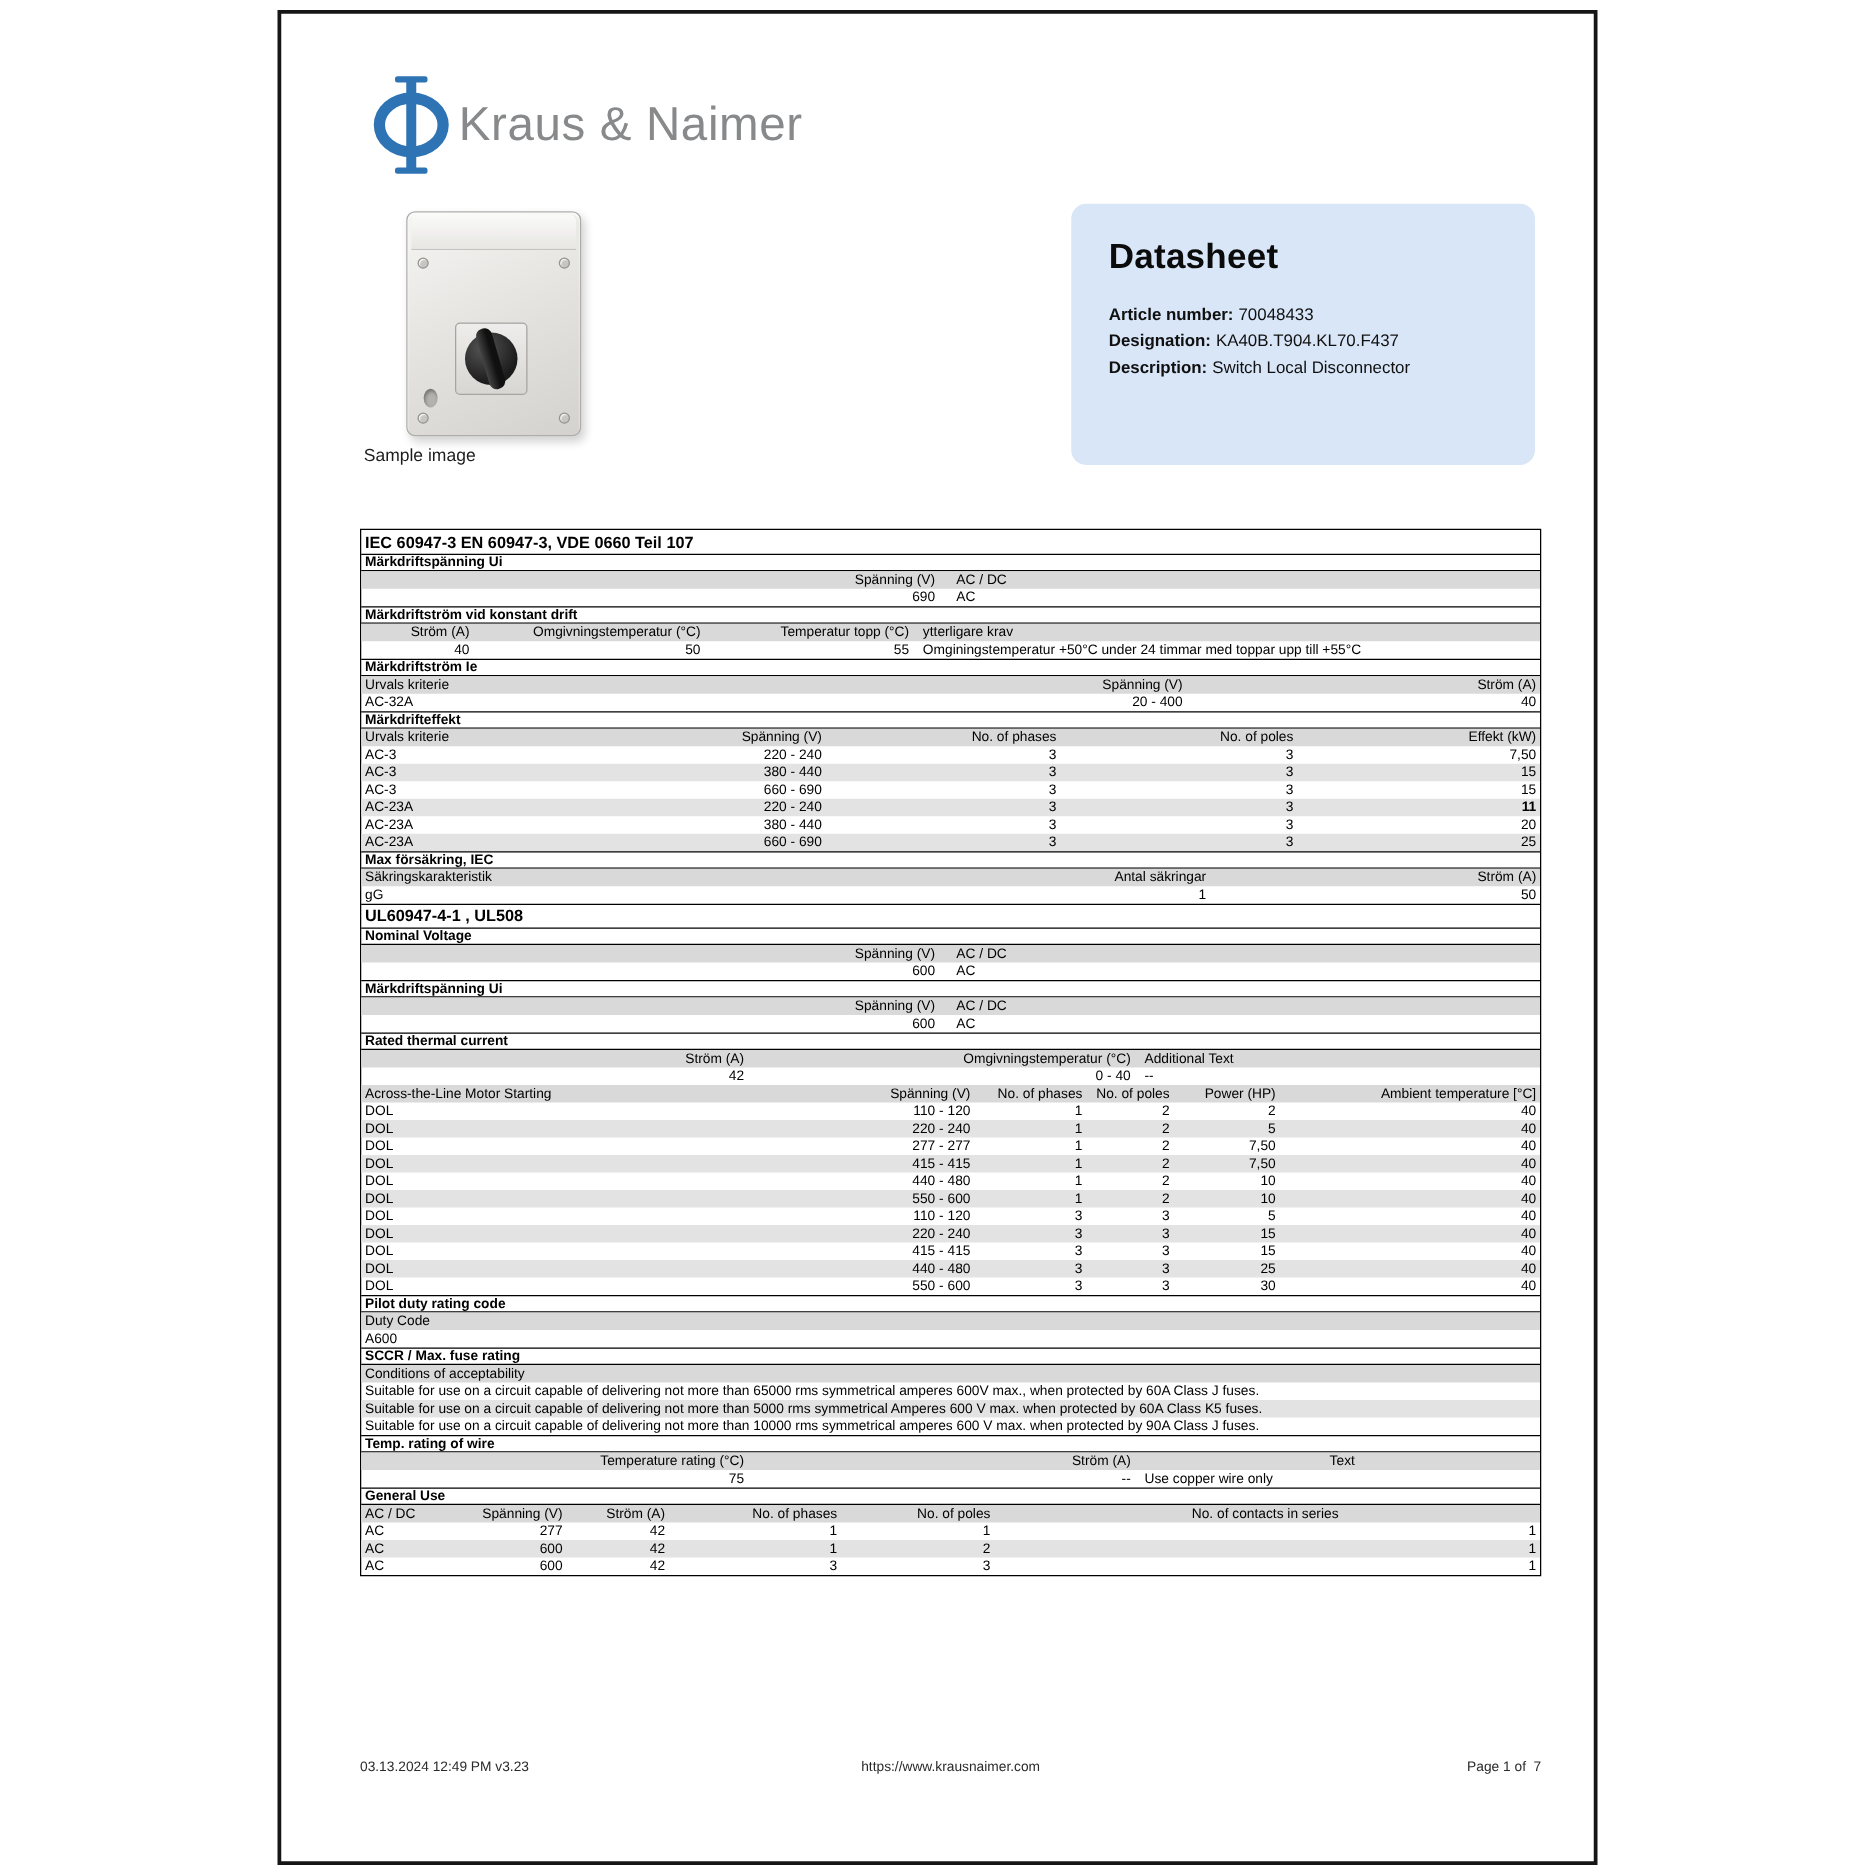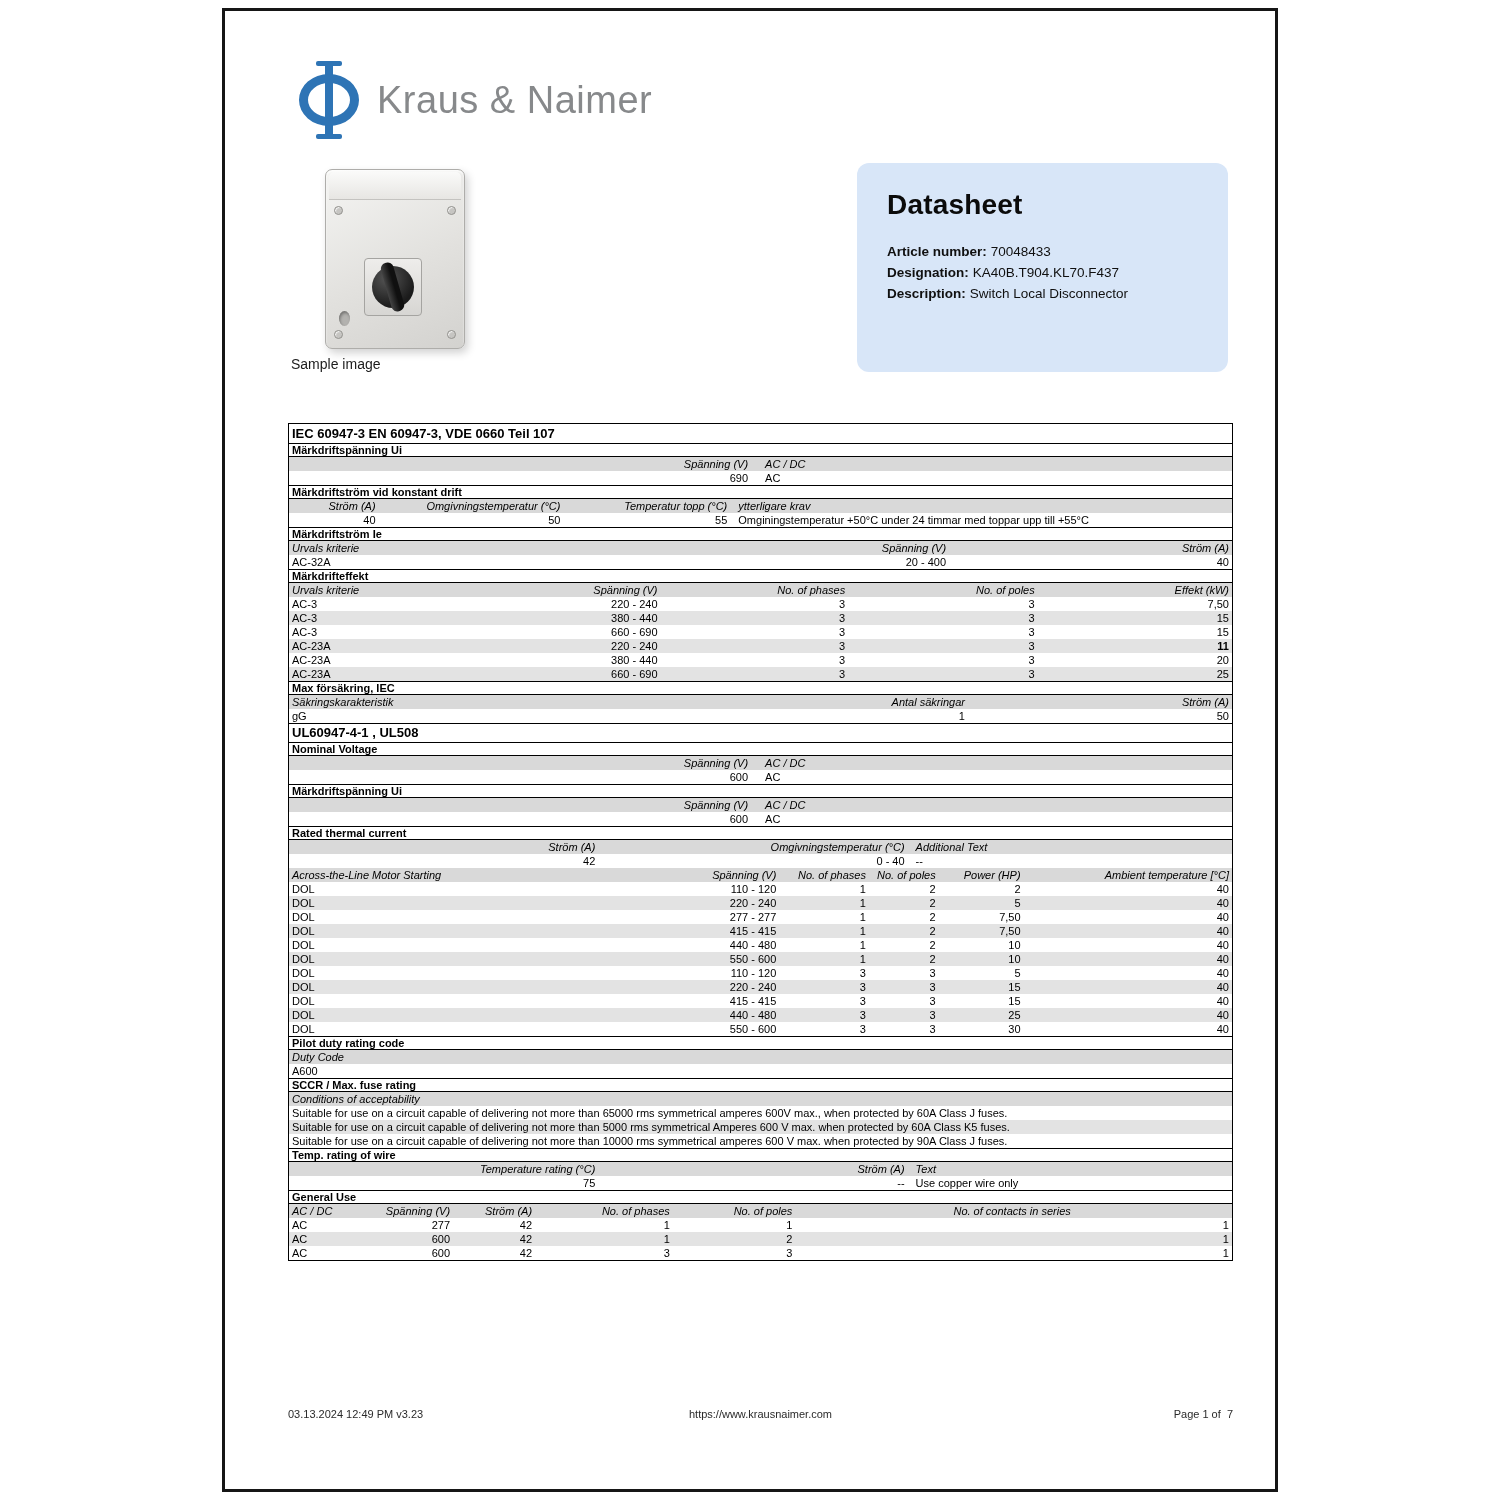--- a/index.html
+++ b/index.html
@@ -2,21 +2,21 @@
 <html style="--accent: #2e74b5; --infobox-bg: #d8e6f8; --header-row-bg: #d9d9d9; --zebra-bg: #e3e3e3;"><head>
 <meta charset="utf-8">
 <style>
   *{margin:0;padding:0;box-sizing:border-box}
   html,body{width:1500px;height:1500px}
   body{background:#ffffff;font-family:"Liberation Sans","DejaVu Sans",sans-serif;position:relative;overflow:hidden;color:#000}
 
   .page{position:absolute;left:222px;top:8px;width:1056px;height:1484px;background:#fff;border:3px solid #161616}
 
   
-  .brand{position:absolute;left:72px;top:50px;display:flex;align-items:center;gap:16px}
+  .brand{position:absolute;left:72px;top:50px;display:flex;align-items:center;gap:6px}
   .phi{position:relative;width:64px;height:78px}
   .phi-circle{position:absolute;left:2px;top:13px;width:60px;height:52px;border:9px solid var(--accent,#2e74b5);border-radius:50%}
   .phi-stem{position:absolute;left:28px;top:3px;width:8px;height:72px;background:var(--accent,#2e74b5)}
   .phi-cap{position:absolute;left:19px;width:26px;height:5px;background:var(--accent,#2e74b5);border-radius:2px}
   .phi-cap.top{top:0}
   .phi-cap.bottom{bottom:0}
   .brand-text{font-size:38px;color:#87898b;letter-spacing:.5px;white-space:nowrap}
 
   
   .product{position:absolute;left:100px;top:158px;width:140px;height:180px}
@@ -34,21 +34,21 @@
   .infobox{position:absolute;left:632px;top:152px;width:371px;height:209px;background:var(--infobox-bg,#d8e6f8);border-radius:12px;padding:26px 30px}
   .infobox-title{font-size:28px;font-weight:bold;color:#0b0b0b;margin-bottom:20px;letter-spacing:.2px}
   .info-line{font-size:13.5px;line-height:21px;color:#101010}
   .info-line .lbl{font-weight:bold;margin-right:4px}
 
   
   .spec-table{position:absolute;left:63px;top:412px;width:945px;background:#fff;border:1px solid #000}
   .trow{display:flex;align-items:center;height:14px;font-size:11px;line-height:12px;overflow:hidden}
   .trow-major{height:19px;font-size:13px;font-weight:bold;padding-left:3px;border-top:1px solid #000}
   .trow-title{font-weight:bold;padding-left:3px;border-top:1px solid #000;border-bottom:1px solid #000}
-  .trow-header{background:var(--header-row-bg,#d9d9d9);font-style:italic}
+  .trow-header{background:var(--header-row-bg,#d9d9d9);}
   .trow-data.zebra{background:var(--zebra-bg,#e3e3e3)}
   .spec-table .trow:first-child{border-top:none}
   .tcell{white-space:nowrap;overflow:visible}
 
   
   .footer{position:absolute;left:63px;top:1397px;width:945px;display:flex;align-items:center;font-size:11px;color:#2a2a2a}
   .footer .f-left{flex:1;text-align:left;white-space:pre}
   .footer .f-center{flex:1;text-align:center;white-space:pre}
   .footer .f-right{flex:1;text-align:right;white-space:pre}
 </style>
@@ -336,21 +336,21 @@
       <div class="trow trow-data zebra">
         <div class="tcell" style="width: 100%; text-align: left; padding-left: 3px;">Suitable for use on a circuit capable of delivering not more than 5000 rms symmetrical Amperes 600 V max. when protected by 60A Class K5 fuses.</div>
       </div>
       <div class="trow trow-data">
         <div class="tcell" style="width: 100%; text-align: left; padding-left: 3px;">Suitable for use on a circuit capable of delivering not more than 10000 rms symmetrical amperes 600 V max. when protected by 90A Class J fuses.</div>
       </div>
       <div class="trow trow-title">Temp. rating of wire</div>
       <div class="trow trow-header">
         <div class="tcell" style="width: 32.8%; text-align: right; padding-left: 0px; padding-right: 3px;">Temperature rating (°C)</div>
         <div class="tcell" style="width: 32.8%; text-align: right; padding-left: 0px; padding-right: 3px;">Ström (A)</div>
-        <div class="tcell" style="width: 34.4%; text-align: left; padding-left: 8px;">Text</div>
+        <div class="tcell" style="width: 34.4%; text-align: center; padding-left: 8px;">Text</div>
       </div>
       <div class="trow trow-data">
         <div class="tcell" style="width: 32.8%; text-align: right; padding-left: 0px; padding-right: 3px;">75</div>
         <div class="tcell" style="width: 32.8%; text-align: right; padding-left: 0px; padding-right: 3px;">--</div>
         <div class="tcell" style="width: 34.4%; text-align: left; padding-left: 8px;">Use copper wire only</div>
       </div>
       <div class="trow trow-title">General Use</div>
       <div class="trow trow-header">
         <div class="tcell" style="width: 7.9%; text-align: left; padding-left: 3px;">AC / DC</div>
         <div class="tcell" style="width: 9.5%; text-align: right; padding-left: 0px; padding-right: 3px;">Spänning (V)</div>

